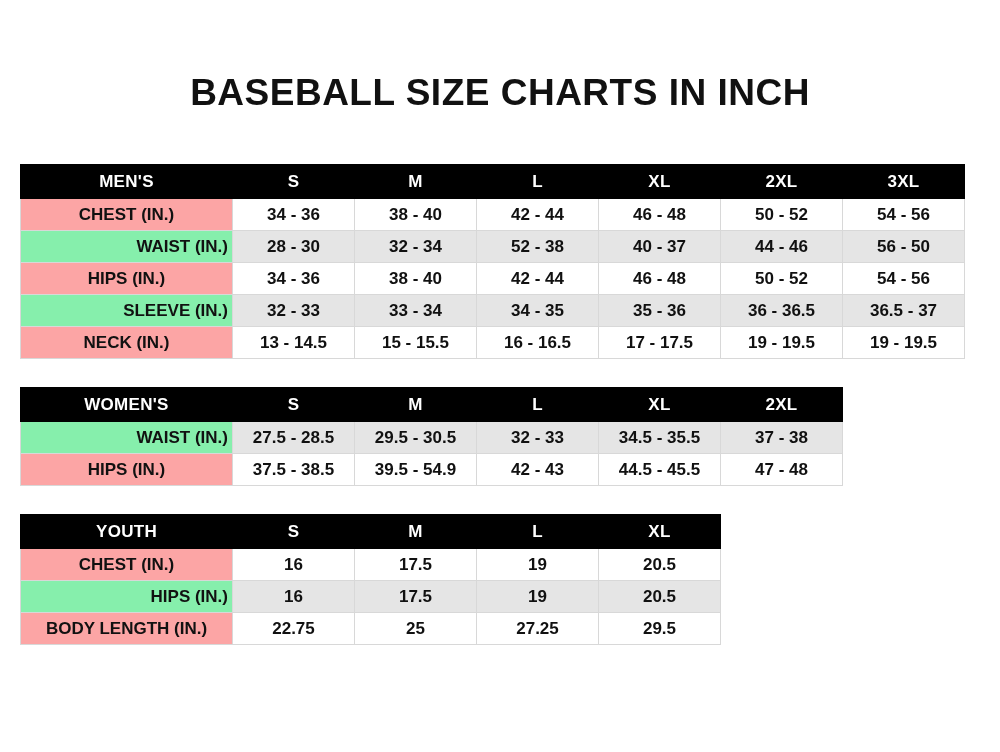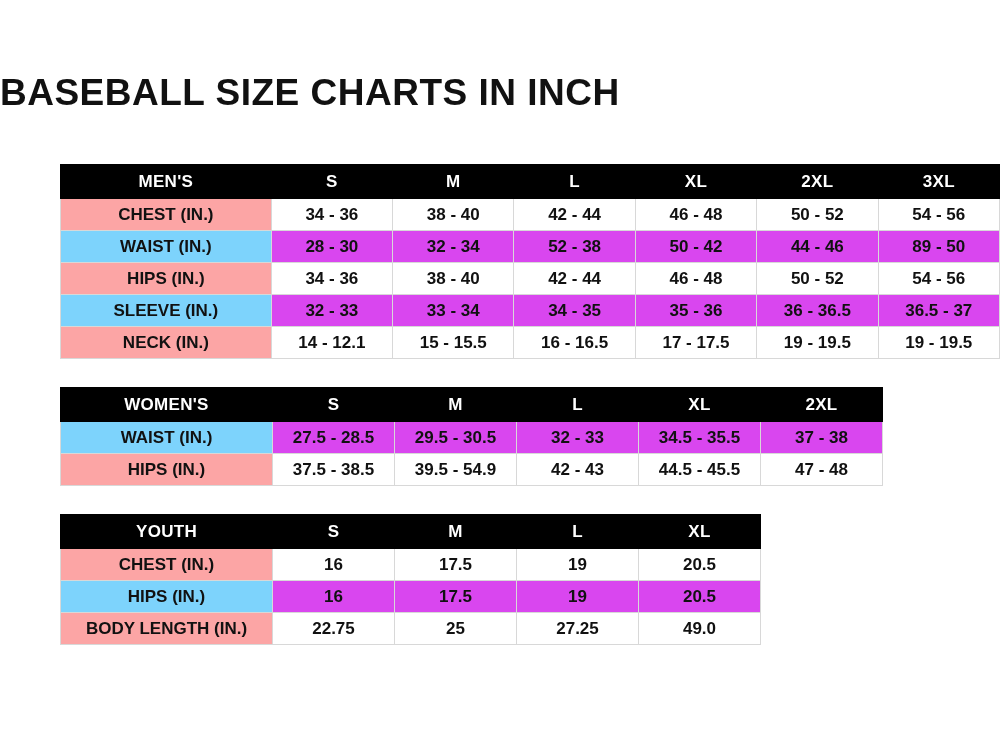--- a/index.html
+++ b/index.html
@@ -14,33 +14,33 @@
     color: #111111;
     overflow: hidden;
   }
   .page {
     position: relative;
     width: 1000px;
     height: 752px;
     box-sizing: border-box;
   }
   .title {
-    text-align: left;
+    text-align: center;
     font-size: 37px;
     font-weight: bold;
     letter-spacing: 0.5px;
     color: #111111;
     margin-top: 72px;
     margin-bottom: 0;
     font-family: "Liberation Sans", sans-serif;
   }
 
   .tables {
     margin-top: 50px;
-    padding-left: 60px;
+    padding-left: 20px;
   }
 
   table.size-table {
     border-collapse: collapse;
     table-layout: fixed;
     margin-bottom: 28px;
     background: #ffffff;
   }
   table.size-table td, table.size-table th {
     border: 1px solid #d8d8d8;
@@ -58,28 +58,29 @@
     color: #ffffff;
     border: 1px solid #000000;
     font-size: 17px;
     letter-spacing: 0.3px;
     height: 33px;
   }
   table.size-table thead th.label-head {
     text-align: center;
   }
   table.size-table tbody tr.alt td {
-    background: #d946ef;
+    background: #e5e5e5;
   }
   table.size-table tbody td.rowlabel {
     background: #fca5a5;
     text-align: center;
   }
   table.size-table tbody tr.alt td.rowlabel {
-    background: #7dd3fc;
+    background: #86efac;
+    text-align: right;
   }
 
   
   .tbl-men .c-label { width: 212px; }
   .tbl-men .c-val { width: 122px; }
 
   .tbl-women .c-label { width: 212px; }
   .tbl-women .c-val { width: 122px; }
 
   .tbl-youth .c-label { width: 212px; }
@@ -123,23 +124,23 @@
           <td>42 - 44</td>
           <td>46 - 48</td>
           <td>50 - 52</td>
           <td>54 - 56</td>
         </tr>
         <tr class="alt">
           <td class="rowlabel">WAIST (IN.)</td>
           <td>28 - 30</td>
           <td>32 - 34</td>
           <td>52 - 38</td>
-          <td>50 - 42</td>
+          <td>40 - 37</td>
           <td>44 - 46</td>
-          <td>89 - 50</td>
+          <td>56 - 50</td>
         </tr>
         <tr>
           <td class="rowlabel">HIPS (IN.)</td>
           <td>34 - 36</td>
           <td>38 - 40</td>
           <td>42 - 44</td>
           <td>46 - 48</td>
           <td>50 - 52</td>
           <td>54 - 56</td>
         </tr>
@@ -147,21 +148,21 @@
           <td class="rowlabel">SLEEVE (IN.)</td>
           <td>32 - 33</td>
           <td>33 - 34</td>
           <td>34 - 35</td>
           <td>35 - 36</td>
           <td>36 - 36.5</td>
           <td>36.5 - 37</td>
         </tr>
         <tr>
           <td class="rowlabel">NECK (IN.)</td>
-          <td>14 - 12.1</td>
+          <td>13 - 14.5</td>
           <td>15 - 15.5</td>
           <td>16 - 16.5</td>
           <td>17 - 17.5</td>
           <td>19 - 19.5</td>
           <td>19 - 19.5</td>
         </tr>
       </tbody>
     </table>
 
     <table class="size-table tbl-women">
@@ -233,19 +234,19 @@
           <td>16</td>
           <td>17.5</td>
           <td>19</td>
           <td>20.5</td>
         </tr>
         <tr>
           <td class="rowlabel">BODY LENGTH (IN.)</td>
           <td>22.75</td>
           <td>25</td>
           <td>27.25</td>
-          <td>49.0</td>
+          <td>29.5</td>
         </tr>
       </tbody>
     </table>
 
   </div>
 </div>
 
 </body></html>

